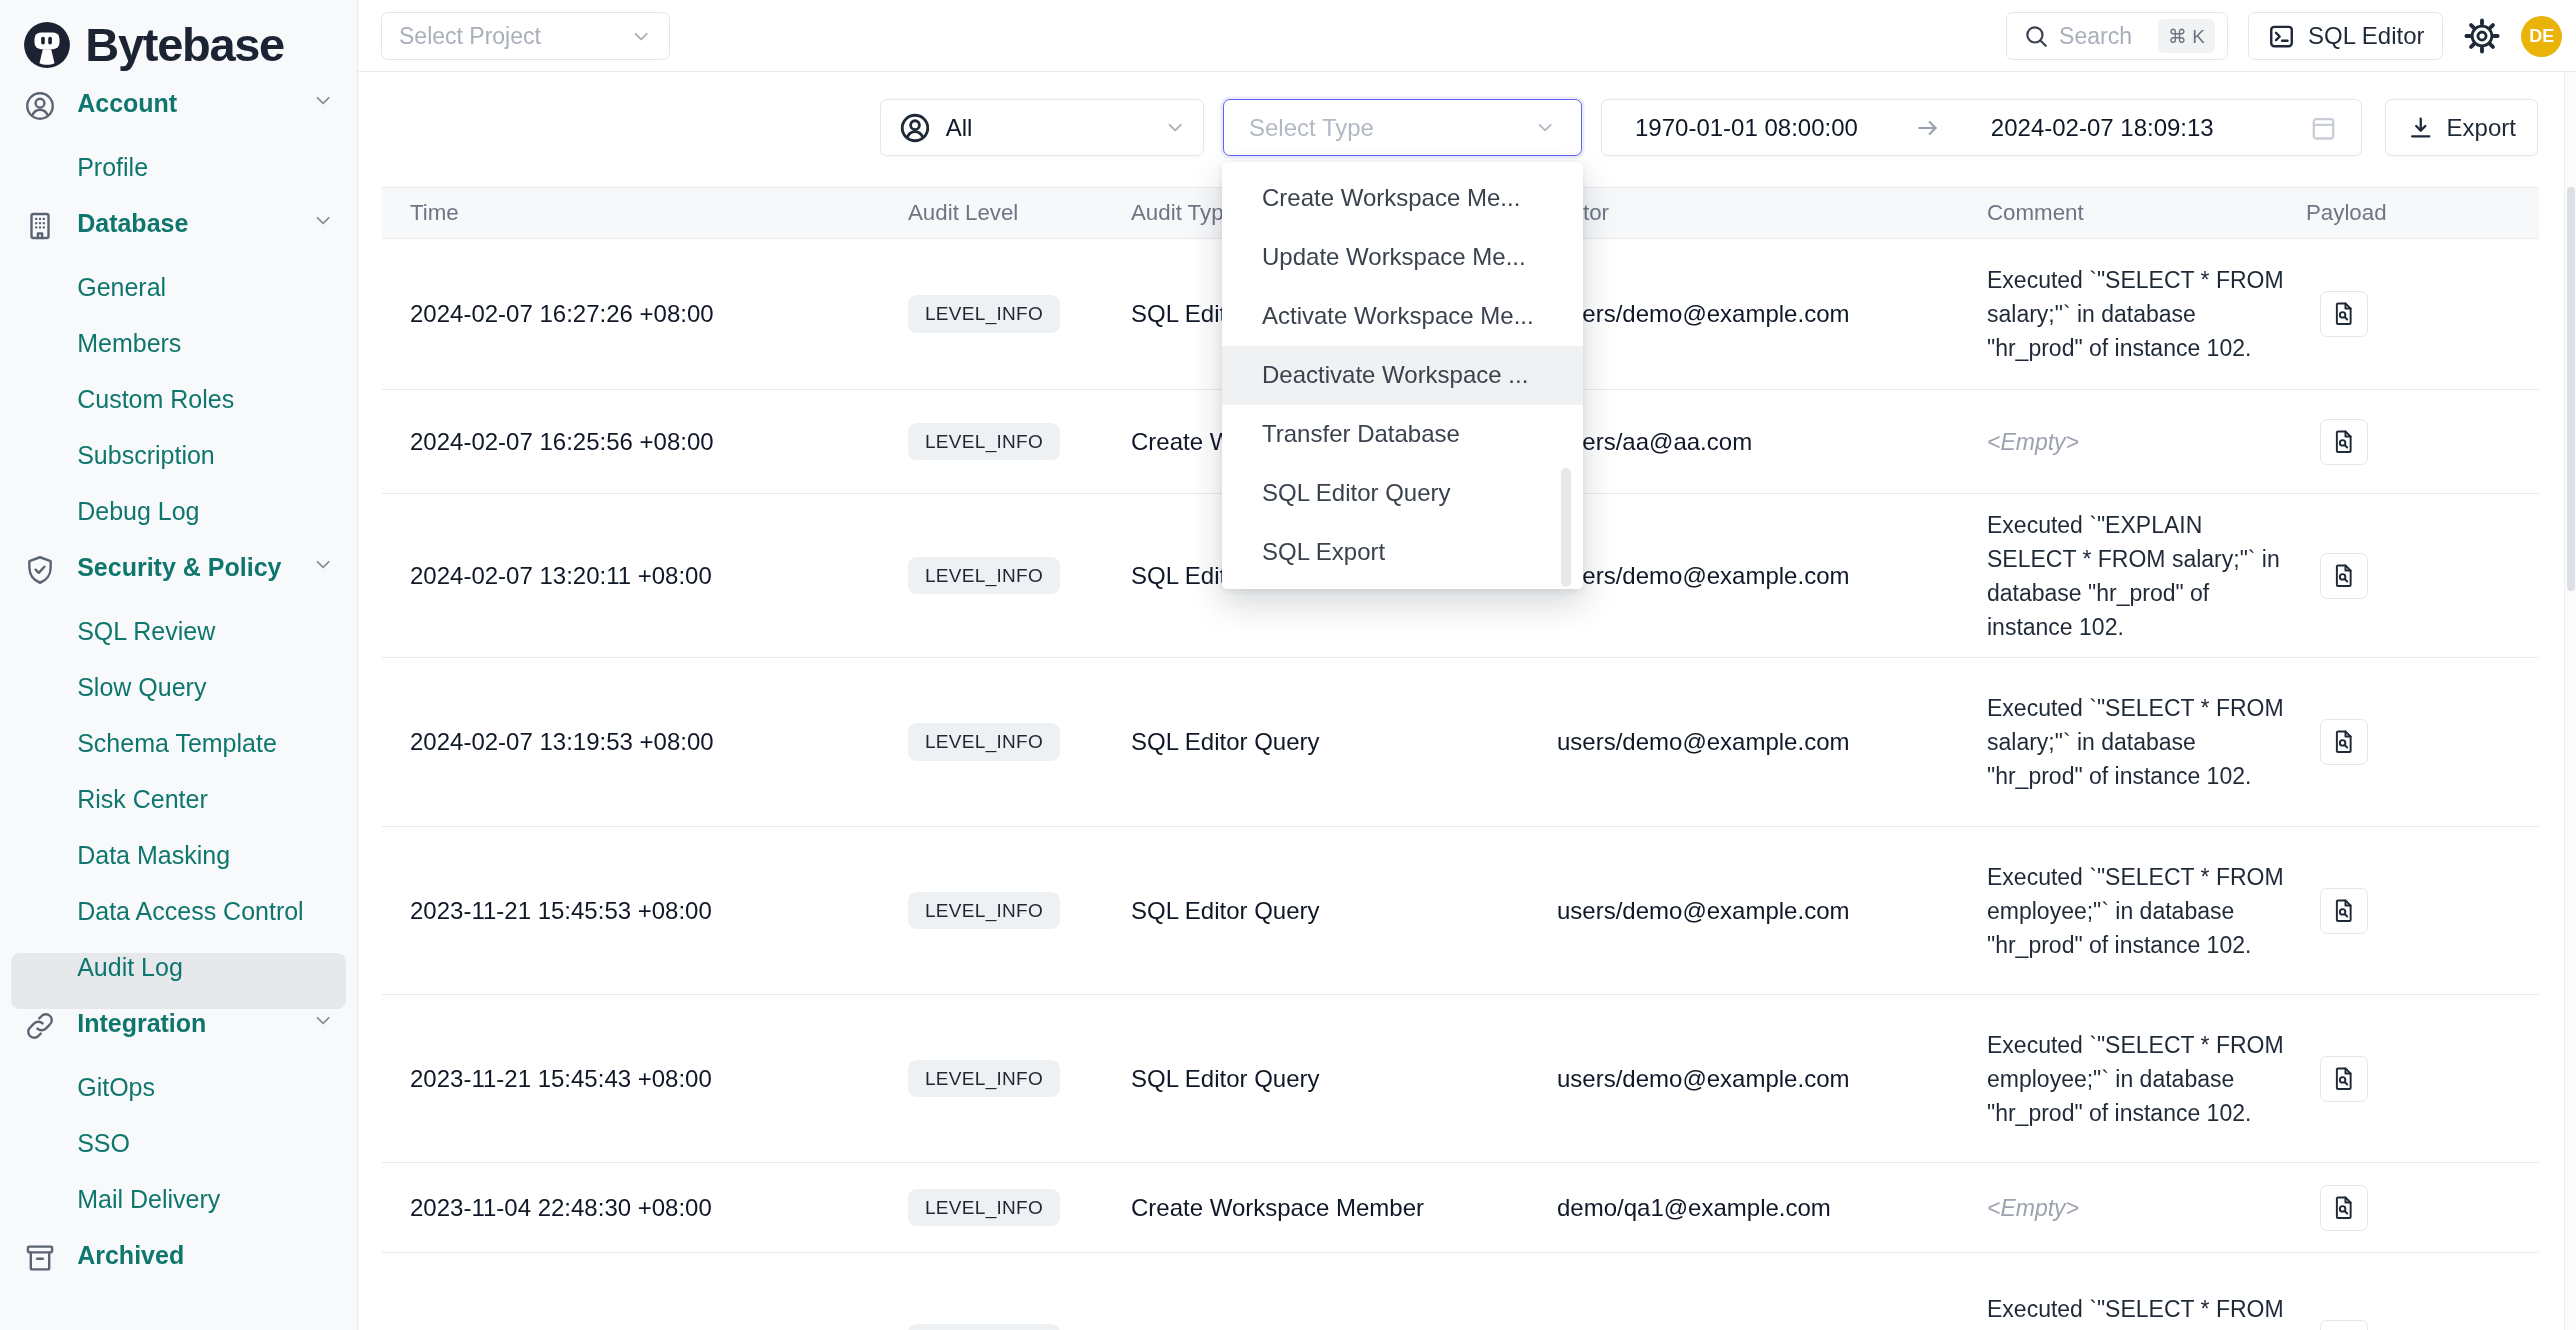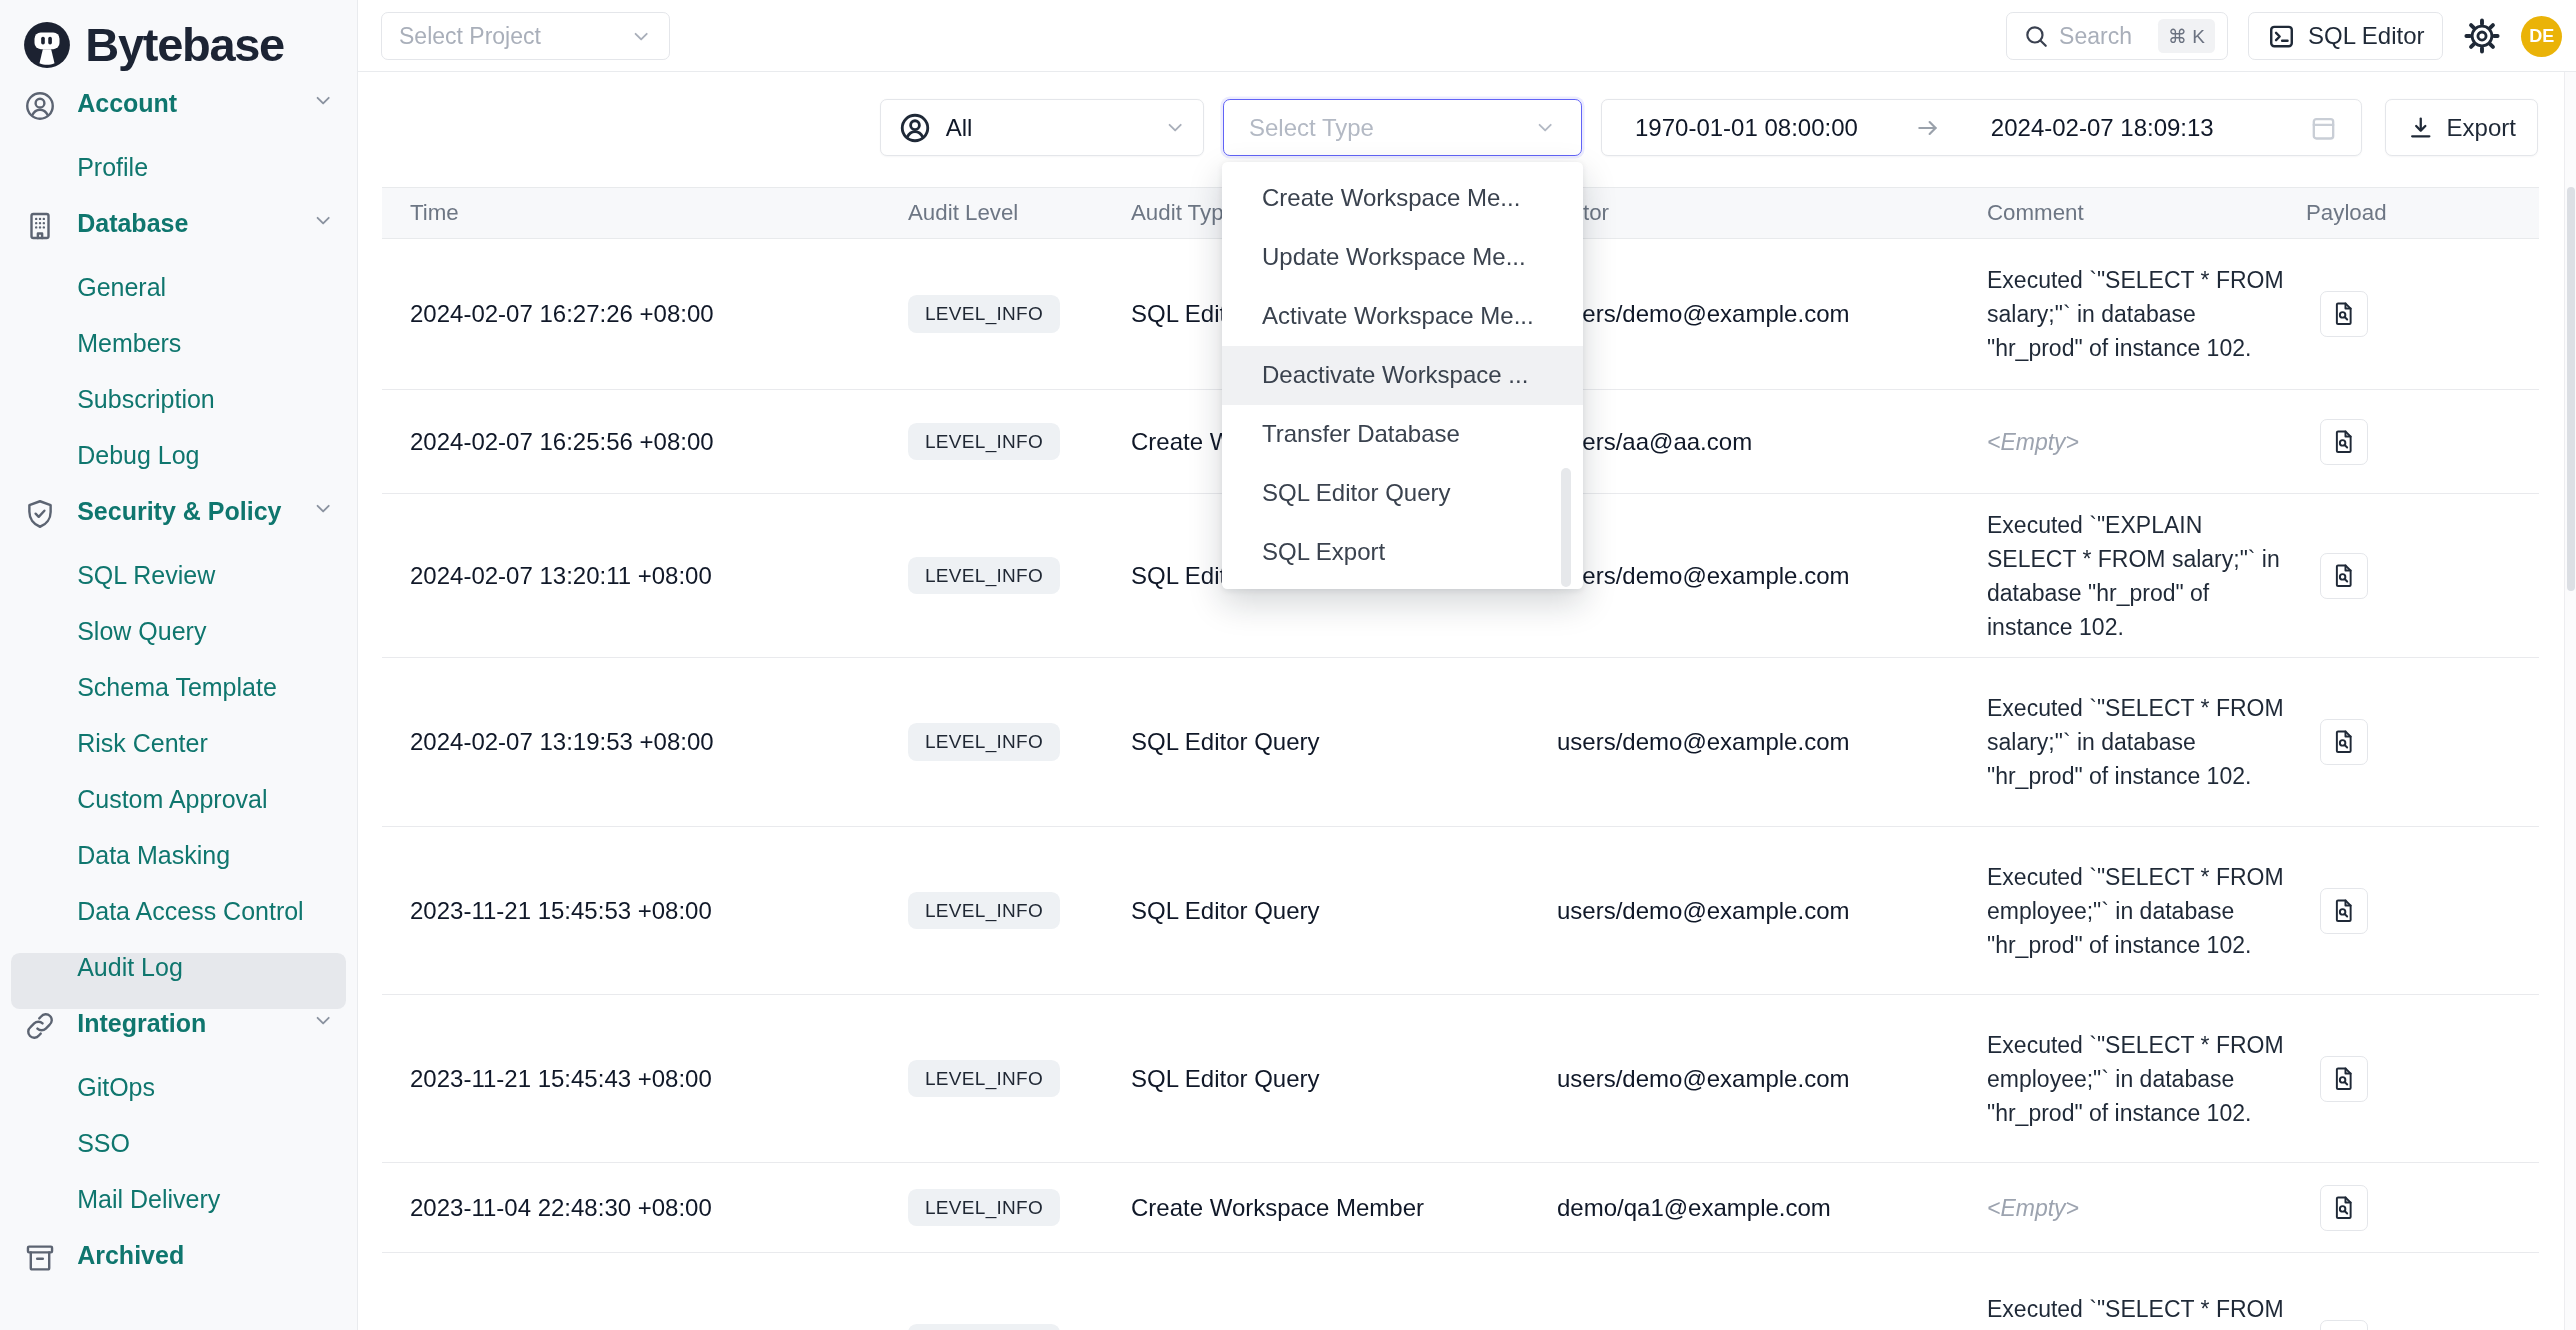--- a/index.html
+++ b/index.html
@@ -166,20 +166,23 @@
             </svg>
           </span>
         </div>
         <div class="nav-row sub">
           <span>General</span>
         </div>
         <div class="nav-row sub">
           <span>Members</span>
         </div>
         <div class="nav-row sub">
+          <span>Custom Roles</span>
+        </div>
+        <div class="nav-row sub">
           <span>Subscription</span>
         </div>
         <div class="nav-row sub">
           <span>Debug Log</span>
         </div>
         <div class="nav-row section">
           <span class="icon sec-icon">
             <svg viewBox="0 0 24 24" fill="none" stroke="currentColor" stroke-width="1.7" stroke-linecap="round" stroke-linejoin="round">
               <path d="M12 3l7.5 2.8v4.7c0 4.8-3 8.8-7.5 10.5-4.5-1.7-7.5-5.7-7.5-10.5V5.8L12 3z"></path>
               <path d="M8.9 11.8l2.2 2.2 4-4.3"></path>
@@ -196,23 +199,20 @@
           <span>SQL Review</span>
         </div>
         <div class="nav-row sub">
           <span>Slow Query</span>
         </div>
         <div class="nav-row sub">
           <span>Schema Template</span>
         </div>
         <div class="nav-row sub">
           <span>Risk Center</span>
-        </div>
-        <div class="nav-row sub">
-          <span>Custom Approval</span>
         </div>
         <div class="nav-row sub">
           <span>Data Masking</span>
         </div>
         <div class="nav-row sub">
           <span>Data Access Control</span>
         </div>
         <div class="nav-row sub active">
           <span>Audit Log</span>
         </div>

